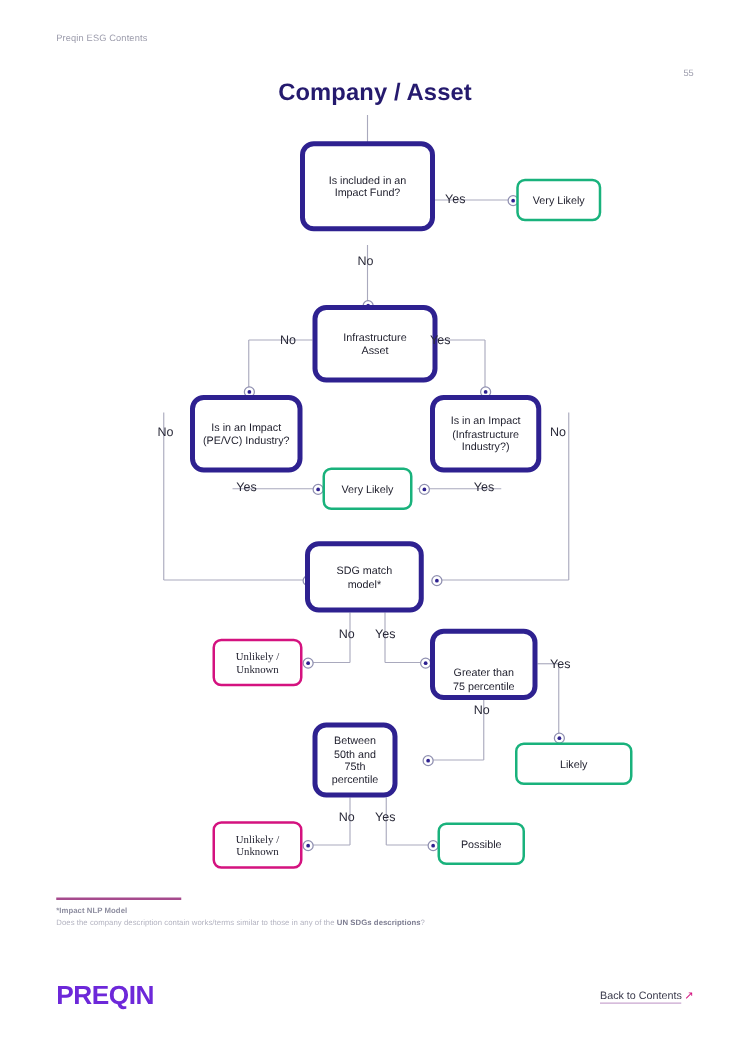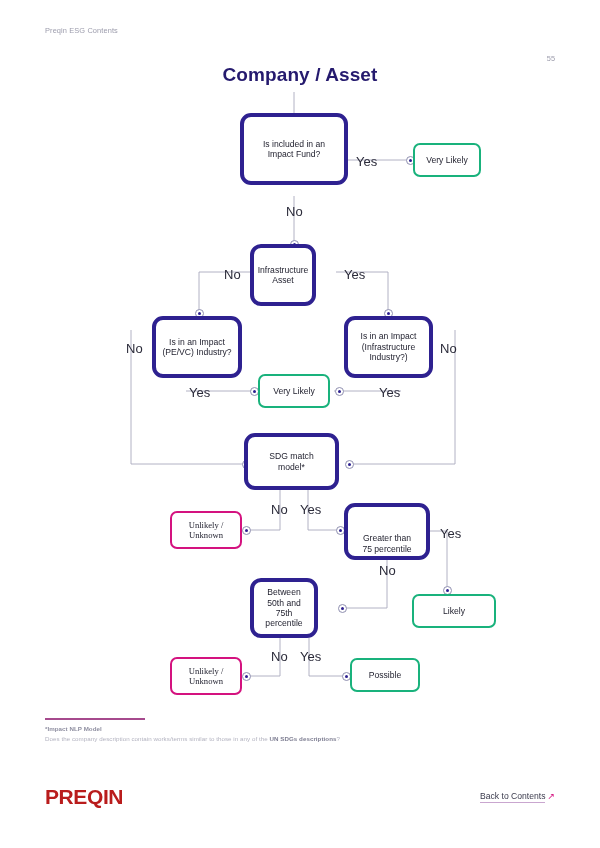--- a/index.html
+++ b/index.html
@@ -29,39 +29,39 @@
     position:absolute;box-sizing:border-box;display:flex;
     align-items:center;justify-content:center;text-align:center;
     background:#ffffff;border-radius:9px;line-height:1.22;
     font-size:8.6px;color:#1d1d2b;padding:2px 4px;
   }
   .node.navy{border:4.5px solid #2e2190;border-radius:11px;}
   .node.green{border:2.6px solid #19b27c;border-radius:7px;}
   .node.pink{border:2.6px solid #d4127f;border-radius:7px;font-family:Liberation Serif, serif;}
 
   .edge-label{
-    position:absolute;font-size:13px;color:#2b2b3a;white-space:nowrap;text-align:right;
+    position:absolute;font-size:10px;color:#2b2b3a;white-space:nowrap;text-align:right;
   }
 
   
   .dot{position:absolute;width:9px;height:9px;border-radius:50%;
        background:#ffffff;border:1.1px solid #8f8fb0;box-sizing:border-box;}
   .dot:after{content:"";position:absolute;left:2.1px;top:2.1px;
        width:3.5px;height:3.5px;border-radius:50%;background:#2e2190;}
 
   
   .fn{position:absolute;left:45px;top:718px;width:420px;}
   .fn-rule{width:100px;height:1.6px;background:#a64a8d;margin-bottom:5px;}
   .fn-head{font-size:6.2px;font-weight:bold;color:#8e8ea0;letter-spacing:.05px;margin-bottom:3px;}
   .fn-body{font-size:6.2px;color:#b3b3c0;letter-spacing:.05px;}
   .fn-body b{color:#7e7e92;}
 
   
   .logo{position:absolute;left:45px;top:785px;font-size:21px;font-weight:bold;
-        color:#b91c1c;letter-spacing:-.4px;}
+        color:#6d28d9;letter-spacing:-.4px;}
   .back{position:absolute;right:45px;top:791px;font-size:8.6px;color:#3a3a4c;}
   .back .txt{border-bottom:1px solid #c9a6cf;padding-bottom:1px;}
   .back .arrow{color:#d4127f;font-size:9px;margin-left:2px;}
 </style>
 </head>
 <body>
 
 <div class="page">
 
   <div class="hdr">
@@ -138,21 +138,21 @@
       <div>
         <span>Is included in an</span><br>
         <span>Impact Fund?</span>
       </div>
     </div>
 
     <div class="node green" style="left:413px;top:143px;width:68px;height:34px;">
       <span>Very Likely</span>
     </div>
 
-    <div class="node navy" style="left:250px;top:244px;width:66px;height:62px;justify-content:center;">
+    <div class="node navy" style="left:250px;top:244px;width:100px;height:62px;justify-content:center;">
       <div>
         <span>Infrastructure</span><br>
         <span>Asset</span>
       </div>
     </div>
 
     <div class="node navy" style="left:152px;top:316px;width:90px;height:62px;">
       <div>
         <span>Is in an Impact</span><br>
         <span>(PE/VC) Industry?</span>
@@ -185,21 +185,21 @@
       </div>
     </div>
 
     <div class="node navy" style="left:344px;top:503px;width:86px;height:57px;align-items:flex-end;">
       <div>
         <span>Greater than</span><br>
         <span>75 percentile</span>
       </div>
     </div>
 
-    <div class="node green" style="left:412px;top:594px;width:84px;height:34px;">
+    <div class="node green" style="left:412px;top:594px;width:94px;height:34px;">
       <span>Likely</span>
     </div>
 
     <div class="node navy" style="left:250px;top:578px;width:68px;height:60px;">
       <div>
         <span>Between</span><br>
         <span>50th and 75th</span><br>
         <span>percentile</span>
       </div>
     </div>

